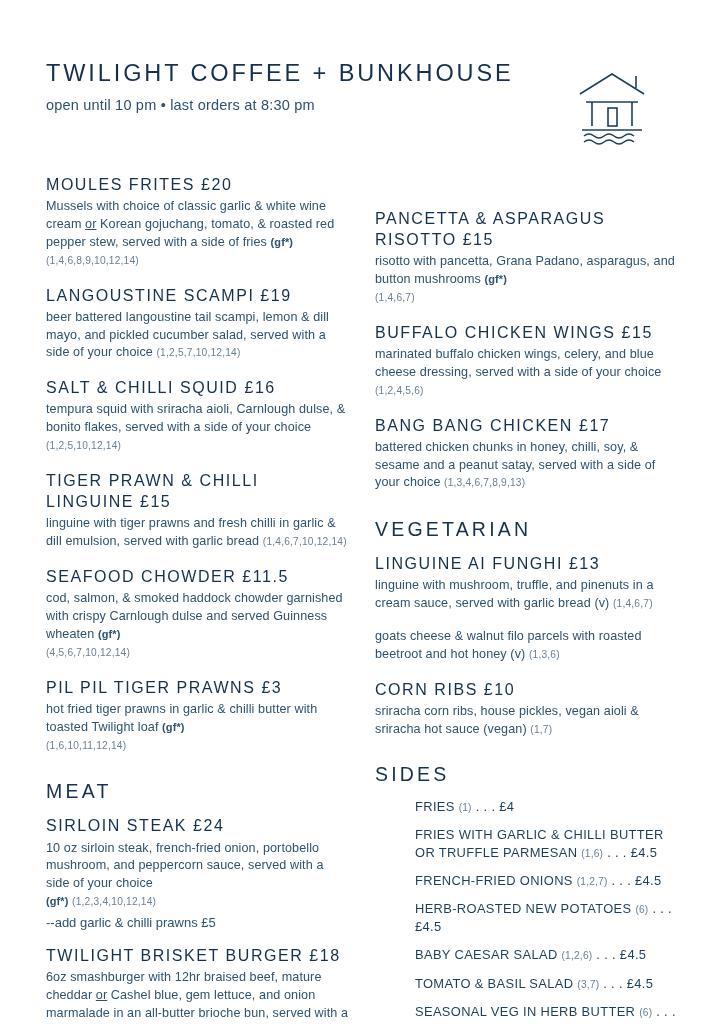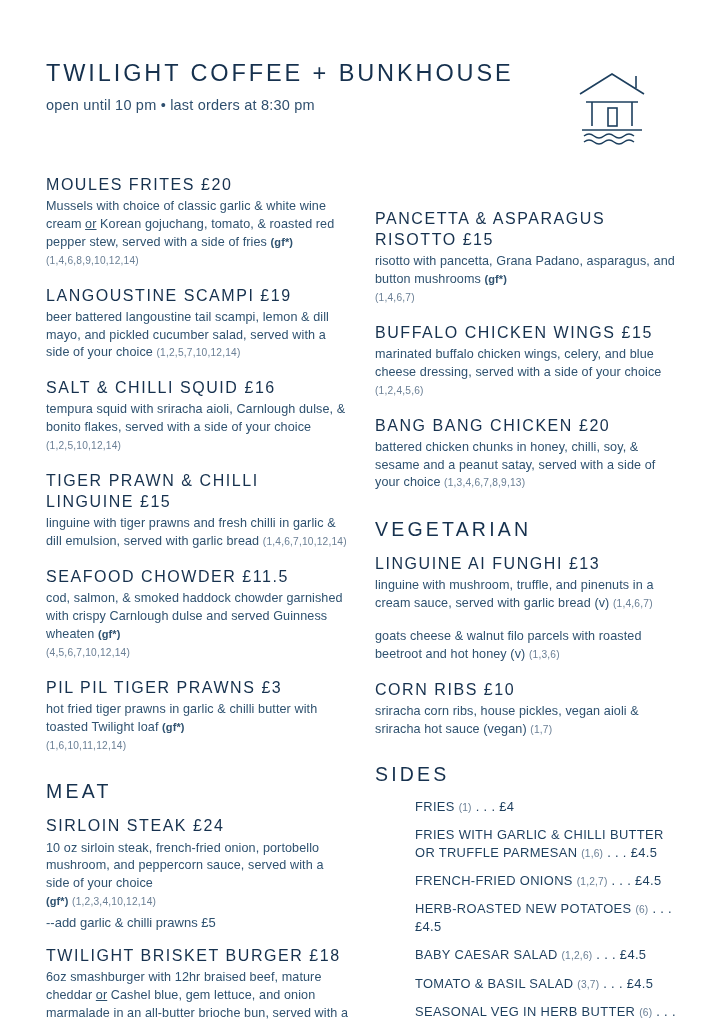--- a/index.html
+++ b/index.html
@@ -195,21 +195,21 @@
         <p class="item-name">PANCETTA &amp; ASPARAGUS RISOTTO £15</p>
         <p class="item-desc"><span>risotto with pancetta, Grana Padano, asparagus, and button mushrooms </span><span class="gf">(gf*)</span><br><span class="alle">(1,4,6,7)</span></p>
       </div>
 
       <div class="item">
         <p class="item-name">BUFFALO CHICKEN WINGS £15</p>
         <p class="item-desc"><span>marinated buffalo chicken wings, celery, and blue cheese dressing, served with a side of your choice </span><span class="alle">(1,2,4,5,6)</span></p>
       </div>
 
       <div class="item">
-        <p class="item-name">BANG BANG CHICKEN £20</p>
+        <p class="item-name">BANG BANG CHICKEN £17</p>
         <p class="item-desc"><span>battered chicken chunks in honey, chilli, soy, &amp; sesame and a peanut satay, served with a side of your choice </span><span class="alle">(1,3,4,6,7,8,9,13)</span></p>
       </div>
 
       <h2 class="section-title spaced">VEGETARIAN</h2>
 
       <div class="item">
         <p class="item-name">LINGUINE AI FUNGHI £13</p>
         <p class="item-desc"><span>linguine with mushroom, truffle, and pinenuts in a cream sauce, served with garlic bread (v) </span><span class="alle">(1,4,6,7)</span></p>
       </div>
 

